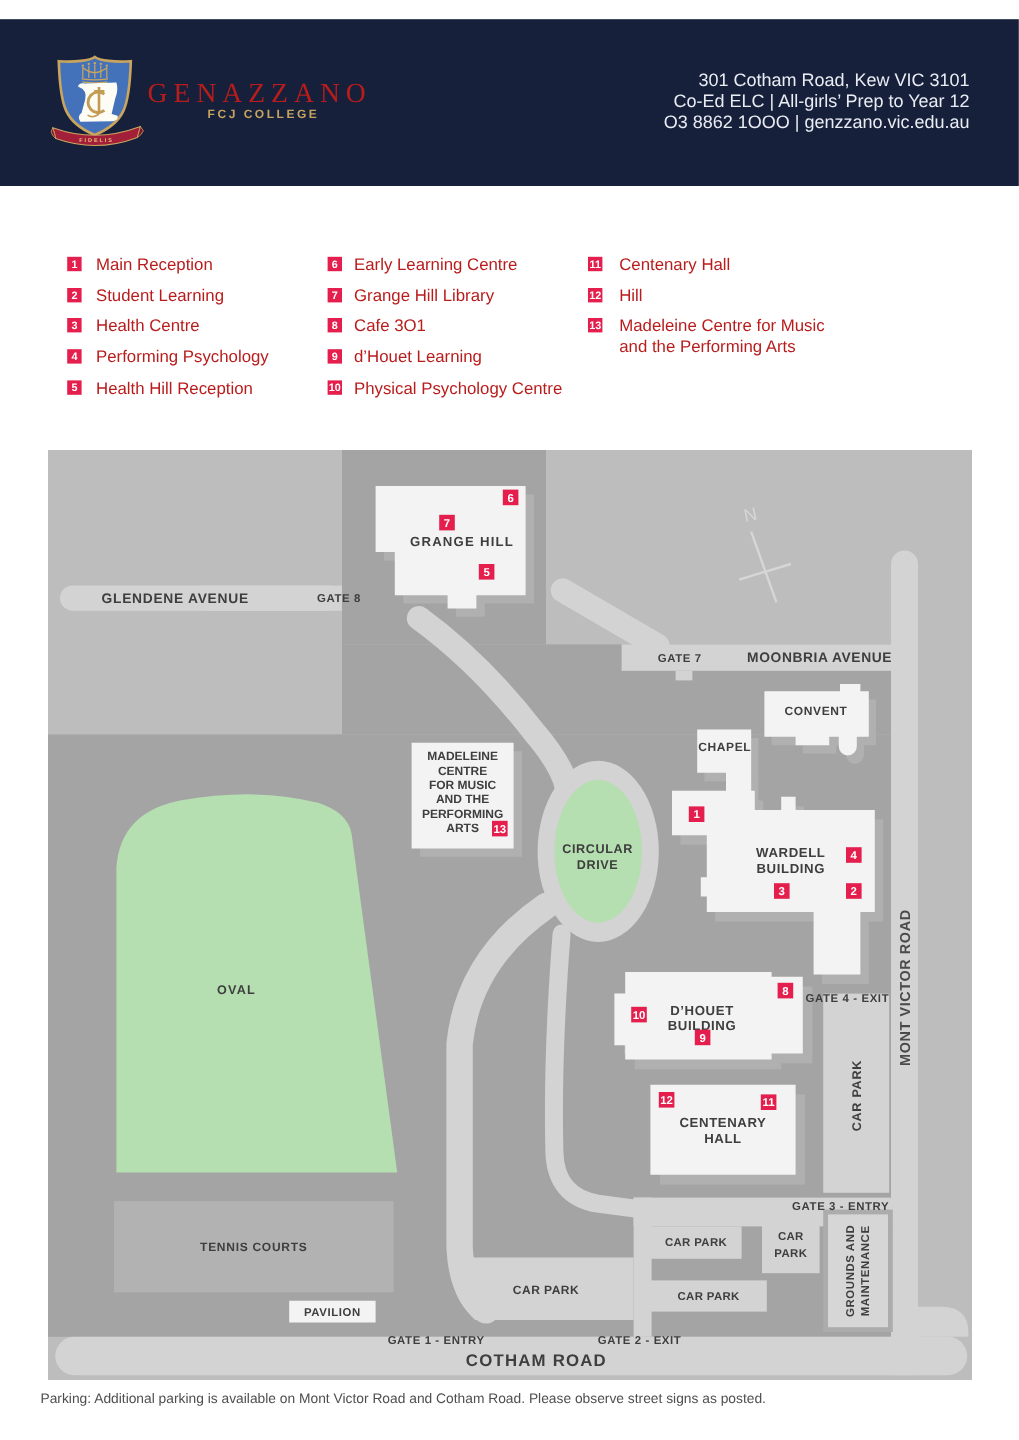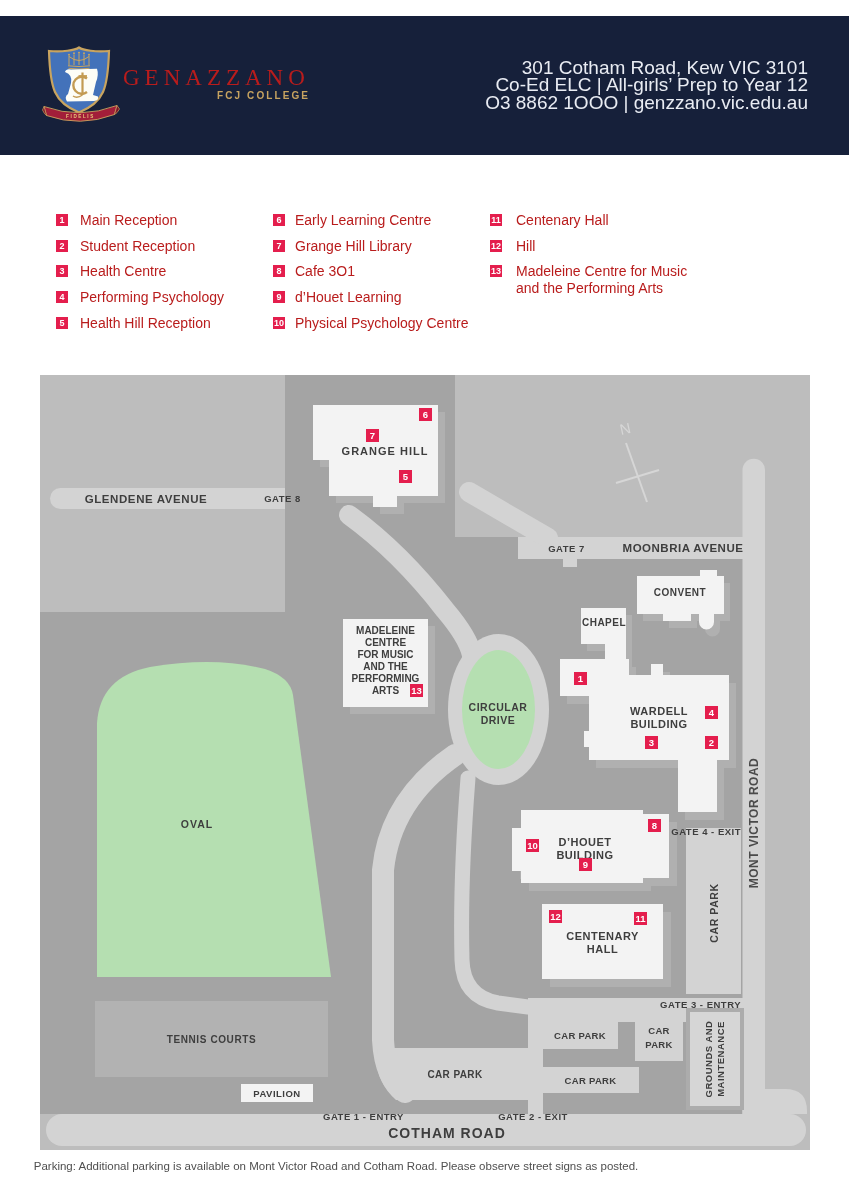--- a/index.html
+++ b/index.html
@@ -3,22 +3,22 @@
 <meta charset="utf-8">
 <style>
   html,body{margin:0;padding:0;}
   body{width:849px;height:1200px;position:relative;background:#ffffff;
        font-family:"Liberation Sans", sans-serif;overflow:hidden;}
   .abs{position:absolute;}
   
   #hdr{left:0;top:16px;width:849px;height:139px;background:#16203a;}
   #gen{left:123px;top:66px;font-family:"Liberation Serif",serif;font-size:23px;line-height:23px;
        letter-spacing:5px;color:#b91c1c;font-weight:400;}
-  #fcj{left:173px;top:89.5px;font-size:10px;font-weight:bold;letter-spacing:2.1px;color:#c7a360;margin-left:44px;}
-  #addr{right:41px;top:59px;text-align:right;color:#e9ecf3;font-size:19px;line-height:17.4px;}
+  #fcj{left:173px;top:89.5px;font-size:10px;font-weight:bold;letter-spacing:2.1px;color:#c7a360;}
+  #addr{right:41px;top:59px;text-align:right;color:#e9ecf3;font-size:15px;line-height:17.4px;}
   
   .lt{font-size:14px;color:#b91c1c;line-height:16.5px;}
   .bdg{width:12px;height:12px;background:#e41e4d;color:#fff;font-size:9px;font-weight:bold;
        text-align:center;line-height:12px;}
   
   #foot{left:0;top:1160px;width:672px;text-align:center;font-size:11.5px;color:#4f4f4f;}
 </style>
 </head>
 <body>
 <div class="abs" id="hdr"></div>
@@ -47,21 +47,21 @@
 <path d="M2,61.5 L0.5,65 Q2.5,69.5 4.5,70.5 Z M75,60.5 L77.5,64 Q75,68.5 72.5,69.5 Z" fill="#7d1328" stroke="#c9a45f" stroke-width="0.7"></path>
 <text x="38.5" y="73" font-size="4.6" fill="#e9c87a" text-anchor="middle" letter-spacing="1.6" font-weight="bold">FIDELIS</text>
 </svg>
 <div class="abs" id="gen">GENAZZANO</div>
 <div class="abs" id="fcj">FCJ COLLEGE</div>
 <div class="abs" id="addr">301 Cotham Road, Kew VIC 3101<br>Co-Ed ELC | All-girls’ Prep to Year 12<br>O3 8862 1OOO | genzzano.vic.edu.au</div>
 
 <div class="abs bdg" style="left:56px;top:214px">1</div>
 <div class="abs lt" style="left:80px;top:212px">Main Reception</div>
 <div class="abs bdg" style="left:56px;top:240px">2</div>
-<div class="abs lt" style="left:80px;top:238px">Student Reception</div>
+<div class="abs lt" style="left:80px;top:238px">Student Learning</div>
 <div class="abs bdg" style="left:56px;top:265px">3</div>
 <div class="abs lt" style="left:80px;top:263px">Health Centre</div>
 <div class="abs bdg" style="left:56px;top:291px">4</div>
 <div class="abs lt" style="left:80px;top:289px">Performing Psychology</div>
 <div class="abs bdg" style="left:56px;top:317px">5</div>
 <div class="abs lt" style="left:80px;top:315px">Health Hill Reception</div>
 <div class="abs bdg" style="left:273px;top:214px">6</div>
 <div class="abs lt" style="left:295px;top:212px">Early Learning Centre</div>
 <div class="abs bdg" style="left:273px;top:240px">7</div>
 <div class="abs lt" style="left:295px;top:238px">Grange Hill Library</div>

